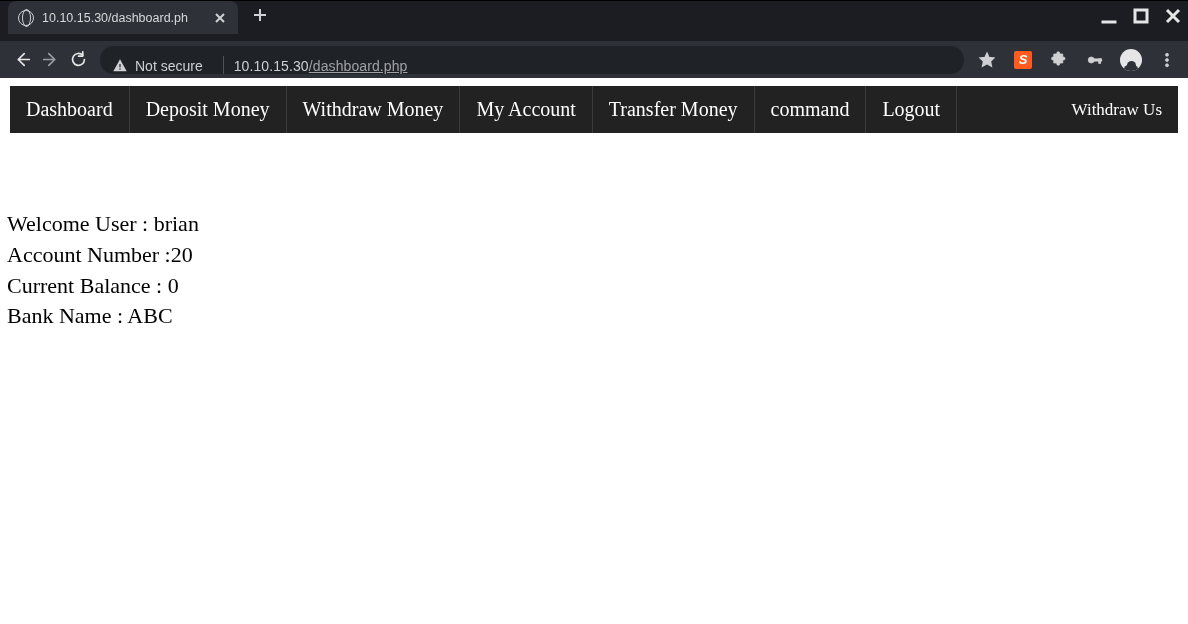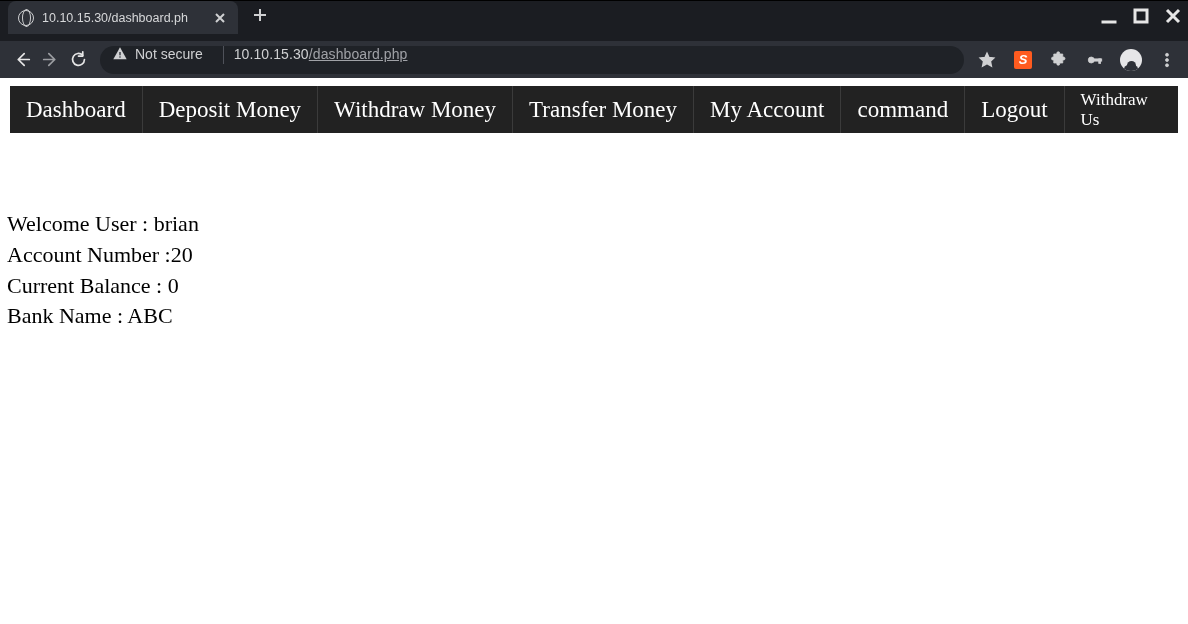--- a/index.html
+++ b/index.html
@@ -31,21 +31,21 @@
 
   .toolbar {
     background:#2e3138; height:37px; display:flex; align-items:center;
     padding:0 8px; color:#cfd0d2;
   }
   .tb-btn { width:28px;height:28px; display:flex;align-items:center;justify-content:center; cursor:pointer;}
   .tb-btn svg { width:17px;height:17px; stroke:#9b9da1; stroke-width:2; fill:none;stroke-linecap:round;stroke-linejoin:round;}
   .tb-btn:nth-child(3) svg { stroke:#cfd0d2;}
   .addr {
     flex:1; height:28px; background:#1f2227; border-radius:14px;
-    display:flex; align-items:flex-start; margin:0 10px 0 8px; padding:0 12px;
+    display:flex; align-items:flex-end; margin:0 10px 0 8px; padding:0 12px;
     font-size:14px; color:#cfd0d2;
   }
   .addr .warn { display:flex;align-items:center; margin-right:10px;}
   .addr .warn svg { width:16px;height:16px; fill:#cfd0d2;}
   .addr .sep { width:1px;height:18px;background:#4f525a; margin:0 10px;}
   .addr .url { letter-spacing:.1px;}
   .addr .url .path { color:#a0a2a7;text-decoration:underline;}
   .right-icons { display:flex; align-items:center; gap:10px;}
   .right-icons .ri { width:26px;height:26px; display:flex;align-items:center;justify-content:center; cursor:pointer;}
   .right-icons svg { width:18px;height:18px; fill:#cfd0d2; stroke:#cfd0d2;}
@@ -56,21 +56,21 @@
   .avatar{position:relative;}
   .avatar .body{bottom:-1px;}
 
   
   .page { padding:8px 10px; }
   .navbar {
     background:#222222; height:47px; display:flex; align-items:stretch;
     font-family: Georgia, 'Times New Roman', serif;
   }
   .navbar .item {
-    color:#fff; font-size:23px; padding:0 16px; display:flex; align-items:center;
+    color:#fff; font-size:20px; padding:0 16px; display:flex; align-items:center;
     border-right:1px solid #3b3b3b; cursor:pointer; white-space:nowrap;
   }
   .navbar .spacer { flex:1; }
   .navbar .right-item { color:#fff; font-size:17px; padding:0 16px; display:flex; align-items:center; cursor:pointer;}
   
   .content { padding:4px 0 0 0; font-family:Georgia,'Times New Roman',serif; font-size:22px; color:#000; }
   .content p { margin:0; padding:0; line-height:1.4; }
   .content .row { margin-left:-3px;}
   .content .row:first-child { margin-top:72px; }
 </style>
@@ -179,22 +179,22 @@
         </svg>
     </div>
   </div>
 </div>
 
 <div class="page">
   <div class="navbar">
     <div class="item">Dashboard</div>
     <div class="item">Deposit Money</div>
     <div class="item">Withdraw Money</div>
+    <div class="item">My Account</div>
     <div class="item">Transfer Money</div>
-    <div class="item">My Account</div>
     <div class="item">command</div>
     <div class="item">Logout</div>
     <div class="spacer"></div>
     <div class="right-item">Withdraw Us</div>
   </div>
 
   <div class="content">
     <p class="row">Welcome User : brian</p>
     <p class="row">Account Number :20</p>
     <p class="row">Current Balance : 0</p>

